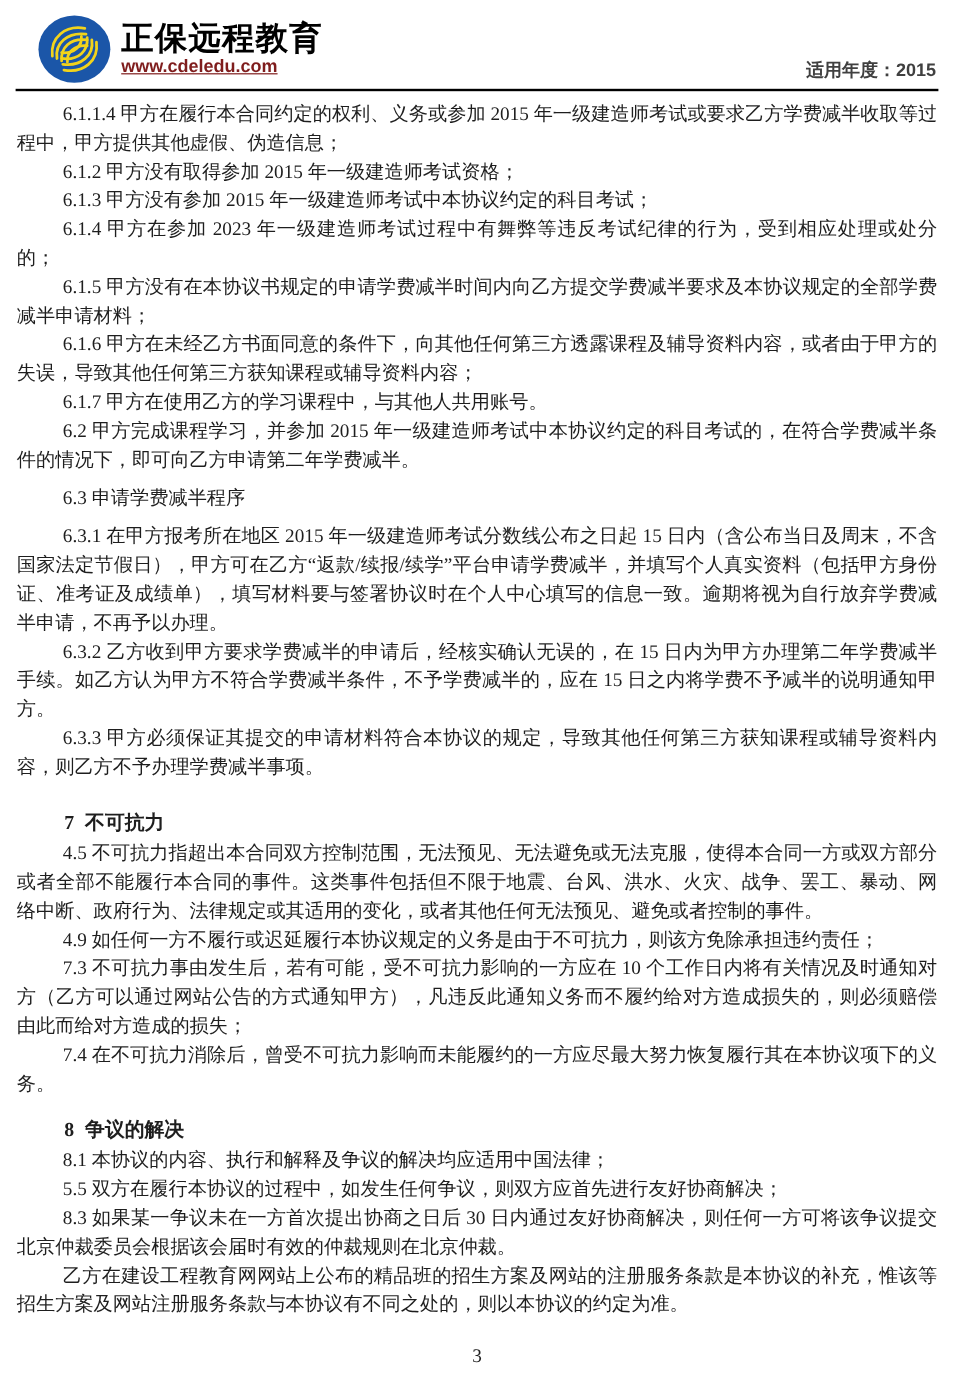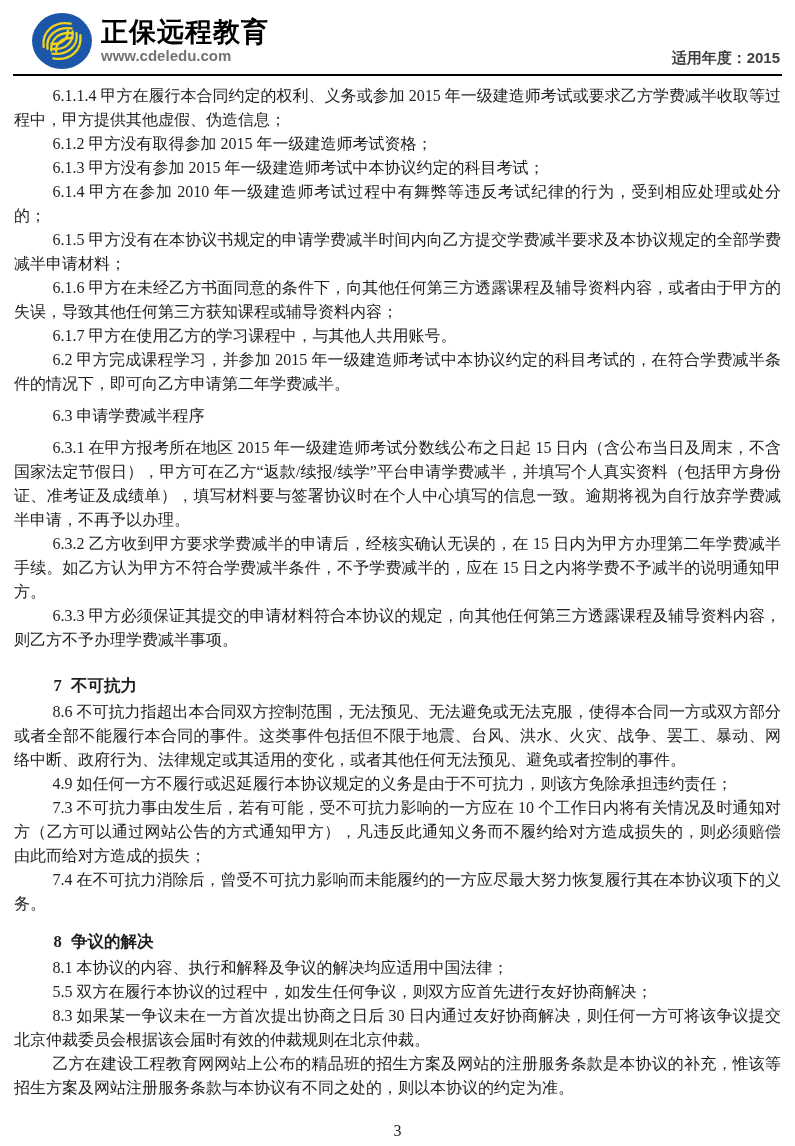--- a/index.html
+++ b/index.html
@@ -38,22 +38,23 @@
     font-weight: 700;
     font-size: 27px;
     color: #000;
     letter-spacing: 1px;
     text-align: right;
   }
   .brand-site {
     font-family: "Liberation Sans", "DejaVu Sans", sans-serif;
     font-weight: 700;
     font-size: 15px;
-    color: #737373;
+    color: #7f1d1d;
     margin-top: 2px;
+    text-decoration: underline;
   }
   .year-label {
     font-family: "Liberation Sans", "DejaVu Sans", sans-serif;
     font-weight: 700;
     font-size: 15px;
     color: #404040;
     margin-bottom: 6px;
     padding-right: 2px;
   }
   
@@ -114,34 +115,34 @@
       </span>
     </div>
     <div class="year-label">适用年度：2015</div>
   </div>
 
   <div class="doc-body">
 
     <div class="para">6.1.1.4 甲方在履行本合同约定的权利、义务或参加 2015 年一级建造师考试或要求乙方学费减半收取等过程中，甲方提供其他虚假、伪造信息；</div>
     <div class="para">6.1.2 甲方没有取得参加 2015 年一级建造师考试资格；</div>
     <div class="para">6.1.3 甲方没有参加 2015 年一级建造师考试中本协议约定的科目考试；</div>
-    <div class="para">6.1.4 甲方在参加 2010 年一级建造师考试过程中有舞弊等违反考试纪律的行为，受到相应处理或处分的；</div>
+    <div class="para">6.1.4 甲方在参加 2023 年一级建造师考试过程中有舞弊等违反考试纪律的行为，受到相应处理或处分的；</div>
     <div class="para">6.1.5 甲方没有在本协议书规定的申请学费减半时间内向乙方提交学费减半要求及本协议规定的全部学费减半申请材料；</div>
     <div class="para">6.1.6 甲方在未经乙方书面同意的条件下，向其他任何第三方透露课程及辅导资料内容，或者由于甲方的失误，导致其他任何第三方获知课程或辅导资料内容；</div>
     <div class="para">6.1.7 甲方在使用乙方的学习课程中，与其他人共用账号。</div>
     <div class="para">6.2 甲方完成课程学习，并参加 2015 年一级建造师考试中本协议约定的科目考试的，在符合学费减半条件的情况下，即可向乙方申请第二年学费减半。</div>
     <div class="para-spaced">6.3 申请学费减半程序</div>
     <div class="para">6.3.1 在甲方报考所在地区 2015 年一级建造师考试分数线公布之日起 15 日内（含公布当日及周末，不含国家法定节假日），甲方可在乙方“返款/续报/续学”平台申请学费减半，并填写个人真实资料（包括甲方身份证、准考证及成绩单），填写材料要与签署协议时在个人中心填写的信息一致。逾期将视为自行放弃学费减半申请，不再予以办理。</div>
     <div class="para">6.3.2 乙方收到甲方要求学费减半的申请后，经核实确认无误的，在 15 日内为甲方办理第二年学费减半手续。如乙方认为甲方不符合学费减半条件，不予学费减半的，应在 15 日之内将学费不予减半的说明通知甲方。</div>
-    <div class="para">6.3.3 甲方必须保证其提交的申请材料符合本协议的规定，向其他任何第三方透露课程及辅导资料内容，则乙方不予办理学费减半事项。</div>
+    <div class="para">6.3.3 甲方必须保证其提交的申请材料符合本协议的规定，导致其他任何第三方获知课程或辅导资料内容，则乙方不予办理学费减半事项。</div>
 
     <div class="sec-head mt-lg">
       <span class="sec-num">7</span><span class="sec-title">不可抗力</span>
     </div>
-    <div class="para">8.6 不可抗力指超出本合同双方控制范围，无法预见、无法避免或无法克服，使得本合同一方或双方部分或者全部不能履行本合同的事件。这类事件包括但不限于地震、台风、洪水、火灾、战争、罢工、暴动、网络中断、政府行为、法律规定或其适用的变化，或者其他任何无法预见、避免或者控制的事件。</div>
+    <div class="para">4.5 不可抗力指超出本合同双方控制范围，无法预见、无法避免或无法克服，使得本合同一方或双方部分或者全部不能履行本合同的事件。这类事件包括但不限于地震、台风、洪水、火灾、战争、罢工、暴动、网络中断、政府行为、法律规定或其适用的变化，或者其他任何无法预见、避免或者控制的事件。</div>
     <div class="para">4.9 如任何一方不履行或迟延履行本协议规定的义务是由于不可抗力，则该方免除承担违约责任；</div>
     <div class="para">7.3 不可抗力事由发生后，若有可能，受不可抗力影响的一方应在 10 个工作日内将有关情况及时通知对方（乙方可以通过网站公告的方式通知甲方），凡违反此通知义务而不履约给对方造成损失的，则必须赔偿由此而给对方造成的损失；</div>
     <div class="para">7.4 在不可抗力消除后，曾受不可抗力影响而未能履约的一方应尽最大努力恢复履行其在本协议项下的义务。</div>
 
     <div class="sec-head mt-md">
       <span class="sec-num">8</span><span class="sec-title">争议的解决</span>
     </div>
     <div class="para">8.1 本协议的内容、执行和解释及争议的解决均应适用中国法律；</div>
     <div class="para">5.5 双方在履行本协议的过程中，如发生任何争议，则双方应首先进行友好协商解决；</div>
     <div class="para">8.3 如果某一争议未在一方首次提出协商之日后 30 日内通过友好协商解决，则任何一方可将该争议提交北京仲裁委员会根据该会届时有效的仲裁规则在北京仲裁。</div>

